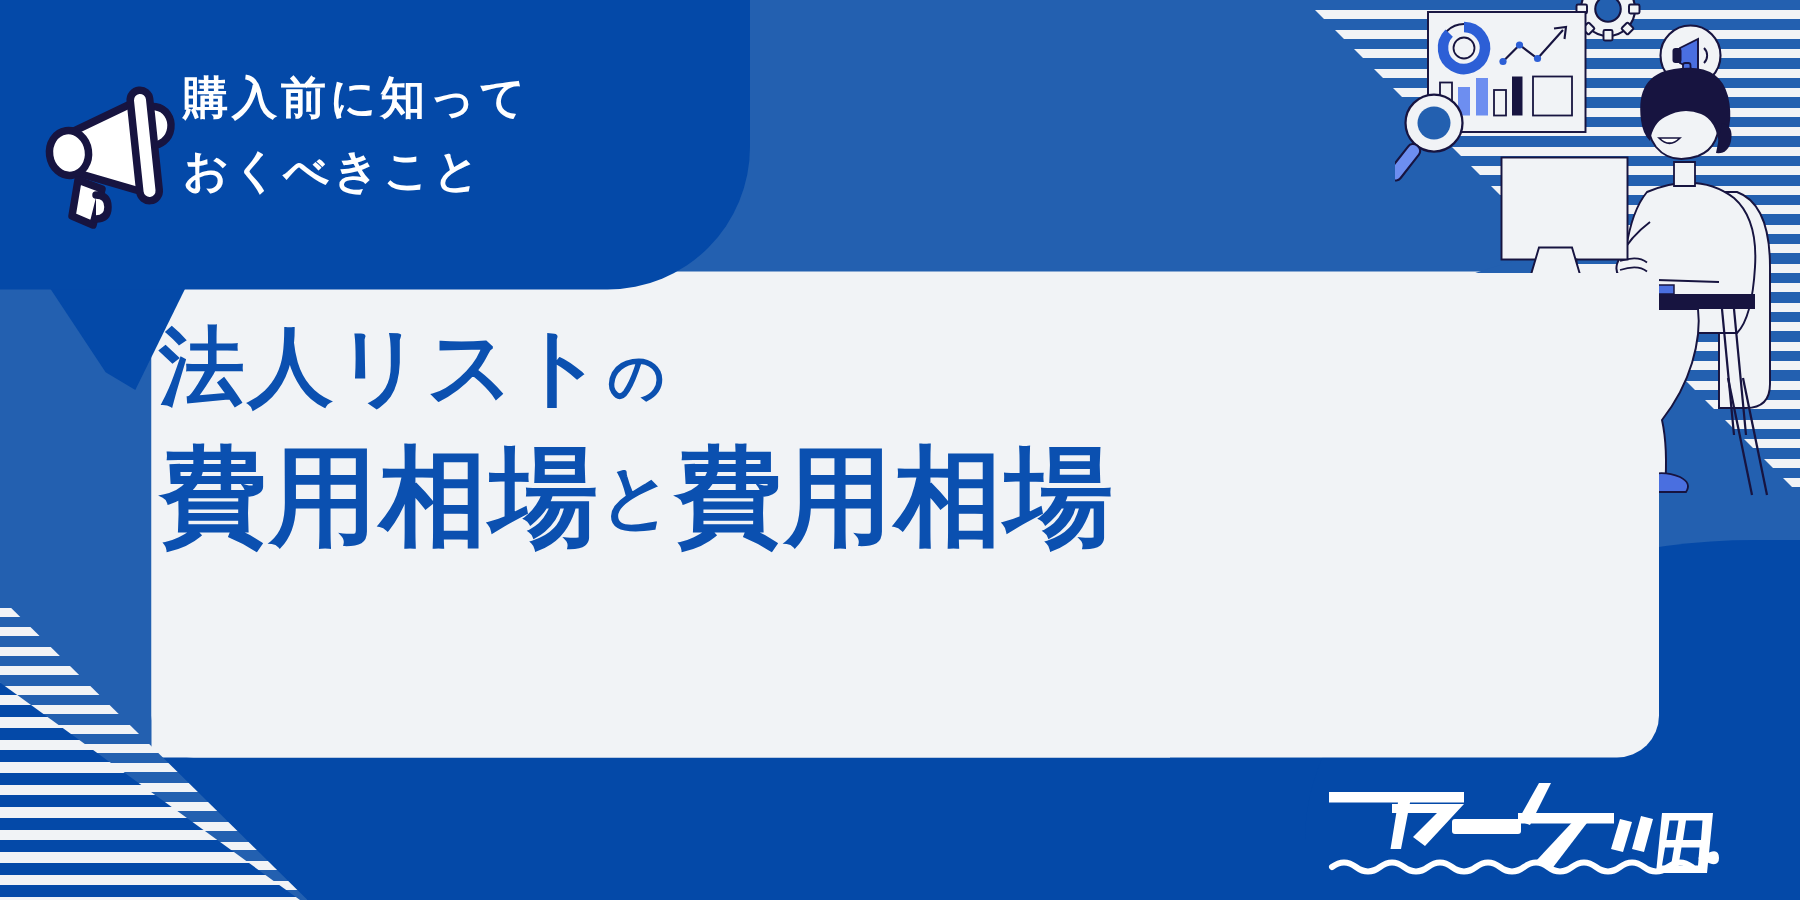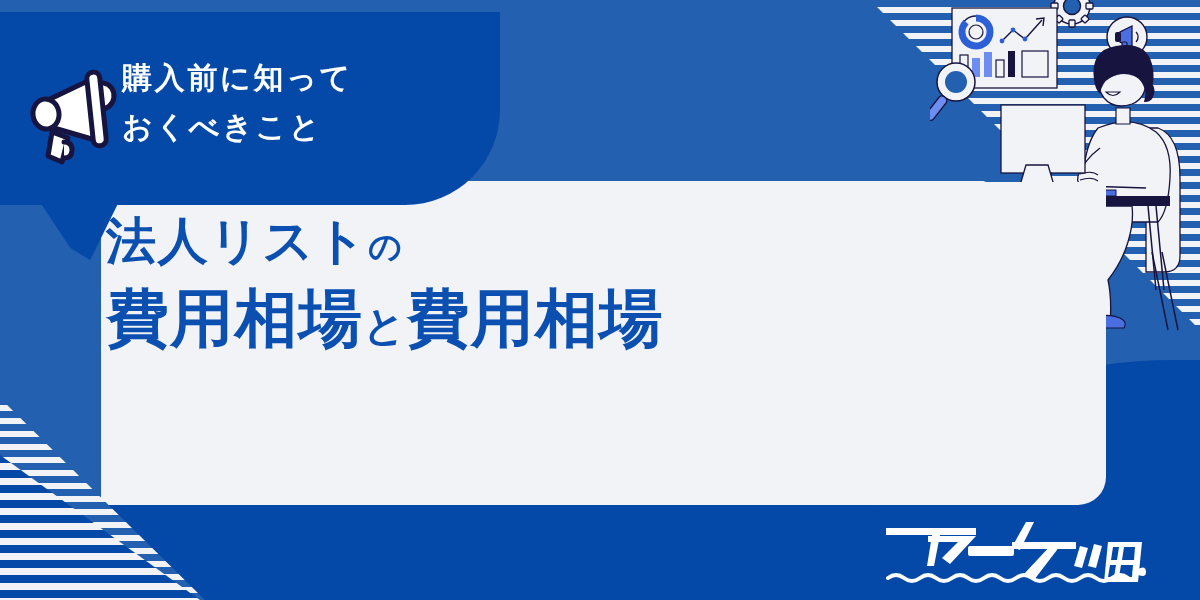--- a/index.html
+++ b/index.html
@@ -43,21 +43,21 @@
     position:absolute;left:101px;top:182px;width:1005px;height:323px;
     background:#f1f3f6;border-radius:0 0 28px 28px;
   }
   .card-notch{
     position:absolute;left:101px;top:182px;width:0;height:0;
     border-left:30px solid #0449a8;border-bottom:30px solid transparent;
   }
 
   
   .bubble{
-    position:absolute;left:0;top:12px;width:500px;height:193px;
+    position:absolute;left:0;top:0;width:500px;height:193px;
     background:#0449a8;border-bottom-right-radius:95px;text-decoration:underline;
   }
   .bubble-tail{
     position:absolute;left:22px;top:175px;width:110px;height:85px;background:#0449a8;
     clip-path:polygon(0 0,100% 0,62% 100%,44% 86%);
     border-bottom-left-radius:26px;
   }
   .bubble-text{
     position:absolute;left:122px;top:42px;width:350px;
     color:#ffffff;font-weight:bold;font-size:30px;line-height:1.62;
@@ -67,22 +67,22 @@
 
   
   .megaphone{position:absolute;left:24px;top:44px;width:112px;height:112px;}
 
   
   .headline{
     position:absolute;left:106px;top:212px;width:1000px;
     color:#0b50b0;font-weight:bold;
   }
   .hl-row{display:flex;align-items:baseline;white-space:nowrap;}
-  .hl-1{font-size:50px;line-height:1.16;letter-spacing:0.035em;}
-  .hl-2{font-size:63px;line-height:1.16;letter-spacing:0.02em;margin-top:12px;}
+  .hl-1{font-size:57px;line-height:1.16;letter-spacing:0.035em;}
+  .hl-2{font-size:72px;line-height:1.16;letter-spacing:0.02em;margin-top:12px;align-items:center;}
   .hl-small{font-size:0.66em;letter-spacing:0.02em;}
 
   
   .logo-wrap{position:absolute;left:884px;top:520px;width:262px;height:68px;}
 
   
   .illo{position:absolute;left:930px;top:0px;width:270px;height:360px;}
 </style>
 </head>
 <body>

